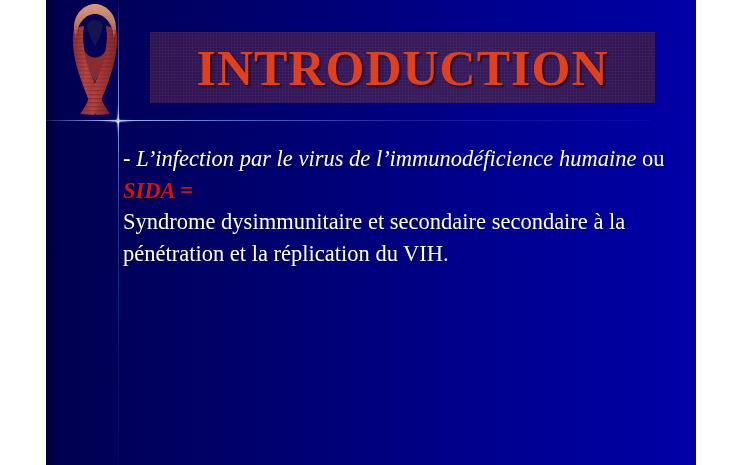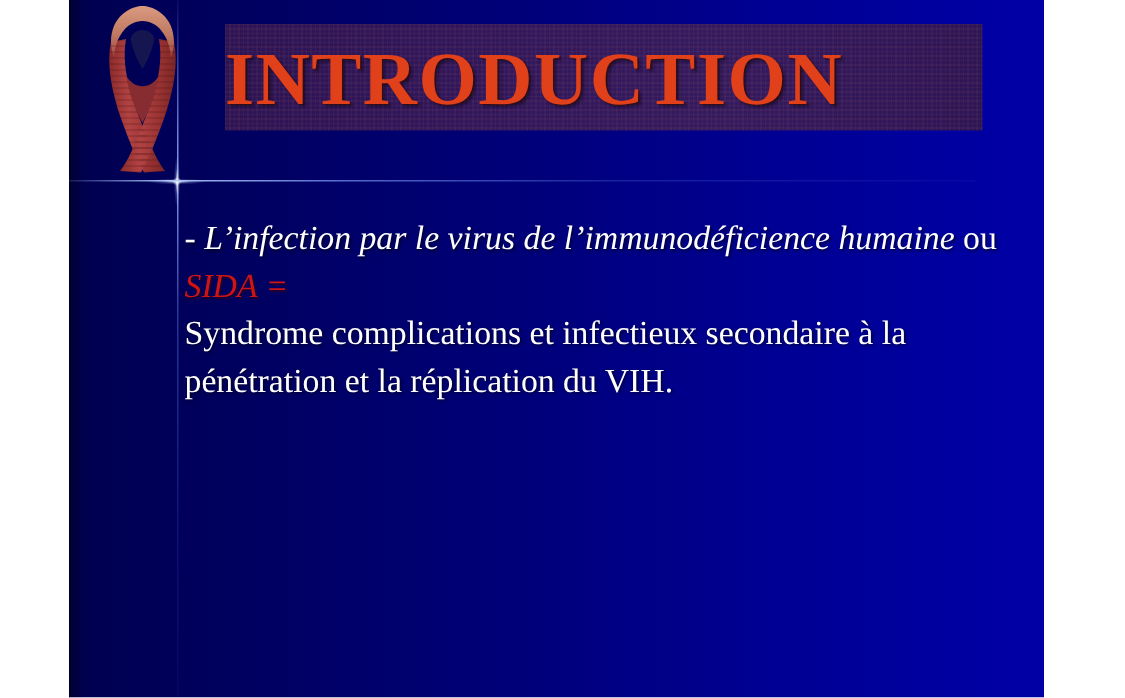--- a/index.html
+++ b/index.html
@@ -87,30 +87,30 @@
     left: 14px;
     top: 2px;
     width: 70px;
     height: 116px;
   }
 
   
   #title-box {
     position: absolute;
     left: 104px;
-    top: 16px;
+    top: 32px;
     width: 505px;
     height: 71px;
     background:
       repeating-linear-gradient(to right, rgba(255,140,90,0.055) 0 1px, rgba(0,0,0,0) 1px 3px),
       repeating-linear-gradient(to bottom, rgba(255,150,100,0.05) 0 1px, rgba(0,0,0,0) 1px 3px),
       linear-gradient(to right, #2c1455 0%, #31175c 35%, #341a5f 65%, #2d1556 100%);
     display: flex;
     align-items: center;
-    justify-content: flex-start;
+    justify-content: center;
   }
   #title-text {
     font-family: "Liberation Serif", "DejaVu Serif", serif;
     font-weight: bold;
     font-size: 50px;
     letter-spacing: 1px;
     color: #e0401a;
     text-shadow: 1px 1px 0 rgba(60,10,0,0.55), 2px 2px 2px rgba(0,0,0,0.4);
     white-space: nowrap;
     line-height: 1;
@@ -124,21 +124,21 @@
     width: 565px;
     color: #ffffff;
     font-size: 22.5px;
     line-height: 31.5px;
     text-shadow: 1px 1px 2px rgba(0,0,20,0.75);
   }
   #body-copy p { margin: 0; }
   .it { font-style: italic; }
   .sida {
     color: #cf1414;
-    font-weight: normal;
+    font-weight: bold;
     font-style: italic;
     text-shadow: 1px 1px 1px rgba(60,0,0,0.6);
   }
 </style>
 </head>
 <body>
 
 <div id="slide">
 
   <div id="canvas">
@@ -187,19 +187,19 @@
         </g>
       </svg>
     </div>
 
     <div id="title-box">
       <span id="title-text">INTRODUCTION</span>
     </div>
 
     <div id="body-copy">
       <p><span>- </span><span class="it">L’infection par le virus de l’immunodéficience humaine</span><span> ou </span><span class="sida">SIDA =</span></p>
-      <p>Syndrome complications et infectieux secondaire à la pénétration et la réplication du VIH.</p>
+      <p>Syndrome dysimmunitaire et secondaire secondaire à la pénétration et la réplication du VIH.</p>
     </div>
 
     <div class="rule-h" style="left:0; width:604px;"></div>
 
   </div>
 </div>
 
 </body></html>

